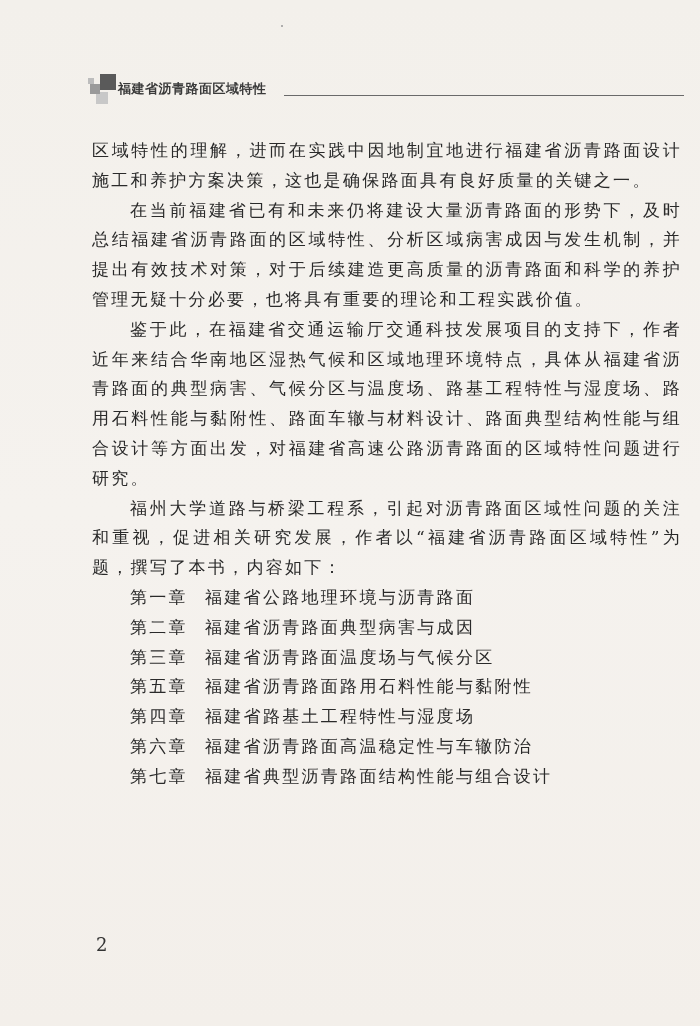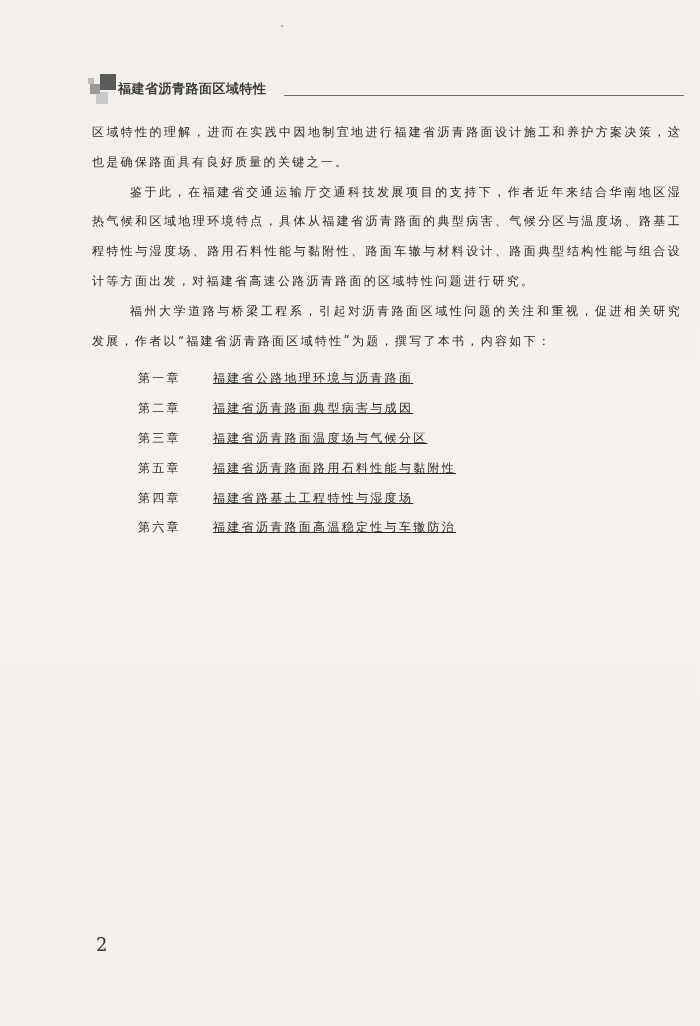--- a/index.html
+++ b/index.html
@@ -62,38 +62,37 @@
       position: absolute;
       left: 196px;
       top: 25px;
       width: 400px;
       height: 1px;
       background: #6a6a6a;
     }
     .body-text {
       position: absolute;
       left: 92px;
-      top: 118px;
+      top: 136px;
       width: 590px;
-      font-size: 12px;
+      font-size: 17px;
       line-height: 29.8px;
       letter-spacing: 2.3px;
     }
     .body-text p {
       margin: 0;
       text-align: justify;
     }
     .indent {
       text-indent: 38px;
     }
     .chapters {
-      margin: 8px;
+      margin: 0;
       padding: 0;
       list-style: none;
-      text-decoration: underline;
     }
     .chapters li {
       padding-left: 38px;
       white-space: nowrap;
     }
     .chapters .ch-num {
       display: inline-block;
       width: 75px;
     }
     .page-number {
@@ -126,28 +125,30 @@
       <div class="sq3"></div>
       <div class="sq2"></div>
       <div class="sq1"></div>
     </div>
     <div class="header-title">福建省沥青路面区域特性</div>
     <div class="header-rule"></div>
   </div>
 
   <div class="body-text">
     <p>区域特性的理解，进而在实践中因地制宜地进行福建省沥青路面设计施工和养护方案决策，这也是确保路面具有良好质量的关键之一。</p>
+    <p class="indent">在当前福建省已有和未来仍将建设大量沥青路面的形势下，及时总结福建省沥青路面的区域特性、分析区域病害成因与发生机制，并提出有效技术对策，对于后续建造更高质量的沥青路面和科学的养护管理无疑十分必要，也将具有重要的理论和工程实践价值。</p>
     <p class="indent">鉴于此，在福建省交通运输厅交通科技发展项目的支持下，作者近年来结合华南地区湿热气候和区域地理环境特点，具体从福建省沥青路面的典型病害、气候分区与温度场、路基工程特性与湿度场、路用石料性能与黏附性、路面车辙与材料设计、路面典型结构性能与组合设计等方面出发，对福建省高速公路沥青路面的区域特性问题进行研究。</p>
     <p class="indent">福州大学道路与桥梁工程系，引起对沥青路面区域性问题的关注和重视，促进相关研究发展，作者以“福建省沥青路面区域特性”为题，撰写了本书，内容如下：</p>
 
     <ul class="chapters">
       <li><span class="ch-num">第一章</span><span>福建省公路地理环境与沥青路面</span></li>
       <li><span class="ch-num">第二章</span><span>福建省沥青路面典型病害与成因</span></li>
       <li><span class="ch-num">第三章</span><span>福建省沥青路面温度场与气候分区</span></li>
       <li><span class="ch-num">第五章</span><span>福建省沥青路面路用石料性能与黏附性</span></li>
       <li><span class="ch-num">第四章</span><span>福建省路基土工程特性与湿度场</span></li>
       <li><span class="ch-num">第六章</span><span>福建省沥青路面高温稳定性与车辙防治</span></li>
+      <li><span class="ch-num">第七章</span><span>福建省典型沥青路面结构性能与组合设计</span></li>
     </ul>
 
   </div>
 
   <div class="page-number">2</div>
 </div>
 
 </body></html>

